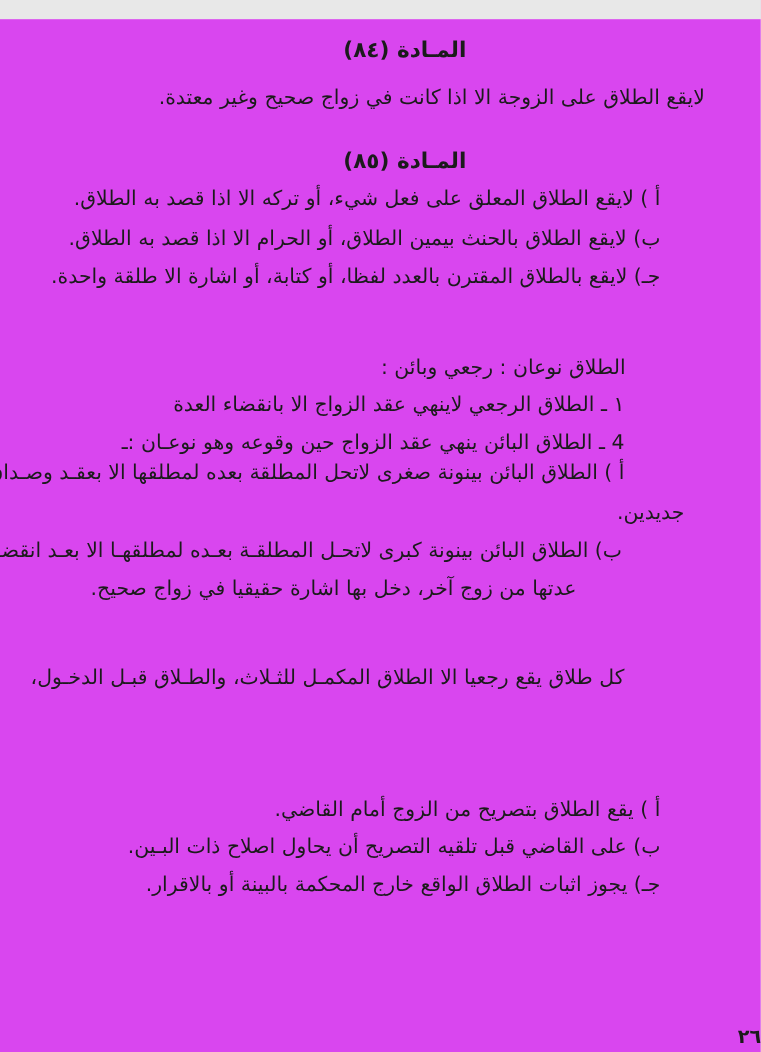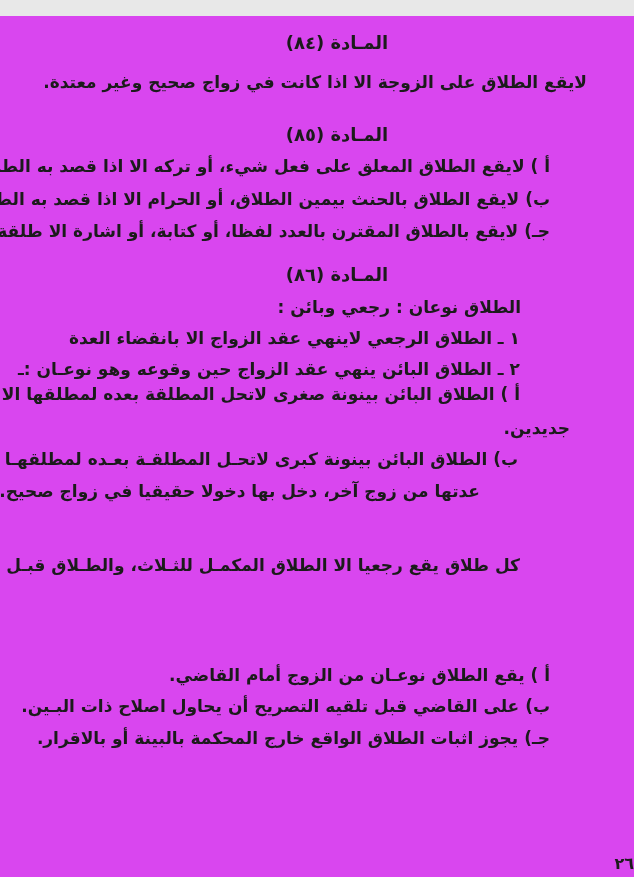--- a/index.html
+++ b/index.html
@@ -26,21 +26,21 @@
     font-size: 18px;
     font-weight: bold;
     white-space: nowrap;
   }
   .ln {
     position: absolute;
     direction: rtl;
     text-align: right;
     white-space: nowrap;
     font-size: 17px;
-    font-weight: bold;
+    font-weight: normal;
     line-height: 24px;
   }
   .page-number {
     position: absolute;
     left: 80px;
     right: 0;
     direction: rtl;
     text-align: right;
     font-size: 16px;
     font-weight: bold;
@@ -53,30 +53,29 @@
 <div class="page">
 
   <div class="article-title" style="top:16px">المـادة (٨٤)</div>
   <div class="ln" style="top:54px; right:47px">لايقع الطلاق على الزوجة الا اذا كانت في زواج صحيح وغير معتدة.</div>
 
   <div class="article-title" style="top:108px">المـادة (٨٥)</div>
   <div class="ln" style="top:138px; right:84px">أ ) لايقع الطلاق المعلق على فعل شيء، أو تركه الا اذا قصد به الطلاق.</div>
   <div class="ln" style="top:171px; right:84px">ب) لايقع الطلاق بالحنث بيمين الطلاق، أو الحرام الا اذا قصد به الطلاق.</div>
   <div class="ln" style="top:203px; right:84px">جـ) لايقع بالطلاق المقترن بالعدد لفظا، أو كتابة، أو اشارة الا طلقة واحدة.</div>
 
-  <div class="article-title" style="top:248px">المـادة (٨٦)</div>
   <div class="ln" style="top:279px; right:113px">الطلاق نوعان : رجعي وبائن :</div>
   <div class="ln" style="top:310px; right:114px">١ ـ الطلاق الرجعي لاينهي عقد الزواج الا بانقضاء العدة</div>
-  <div class="ln" style="top:341px; right:114px">٢ ـ الطلاق البائن ينهي عقد الزواج حين وقوعه وهو نوعـان :ـ</div>
+  <div class="ln" style="top:341px; right:114px">4 ـ الطلاق البائن ينهي عقد الزواج حين وقوعه وهو نوعـان :ـ</div>
   <div class="ln" style="top:366px; right:114px">أ ) الطلاق البائن بينونة صغرى لاتحل المطلقة بعده لمطلقها الا بعقـد وصـداق</div>
   <div class="ln" style="top:400px; right:64px">جديدين.</div>
   <div class="ln" style="top:431px; right:116px">ب) الطلاق البائن بينونة كبرى لاتحـل المطلقـة بعـده لمطلقهـا الا بعـد انقضـاء</div>
-  <div class="ln" style="top:463px; right:154px">عدتها من زوج آخر، دخل بها دخولا حقيقيا في زواج صحيح.</div>
+  <div class="ln" style="top:463px; right:154px">عدتها من زوج آخر، دخل بها اشارة حقيقيا في زواج صحيح.</div>
 
   <div class="ln" style="top:537px; right:114px">كل طلاق يقع رجعيا الا الطلاق المكمـل للثـلاث، والطـلاق قبـل الدخـول،</div>
 
-  <div class="ln" style="top:647px; right:84px">أ ) يقع الطلاق نوعـان من الزوج أمام القاضي.</div>
+  <div class="ln" style="top:647px; right:84px">أ ) يقع الطلاق بتصريح من الزوج أمام القاضي.</div>
   <div class="ln" style="top:710px; right:84px">جـ) يجوز اثبات الطلاق الواقع خارج المحكمة بالبينة أو بالاقرار.</div>
   <div class="ln" style="top:678px; right:84px">ب) على القاضي قبل تلقيه التصريح أن يحاول اصلاح ذات البـين.</div>
 
   <div class="page-number" style="top:838px">٢٦</div>
 
 </div>
 
 </body></html>

